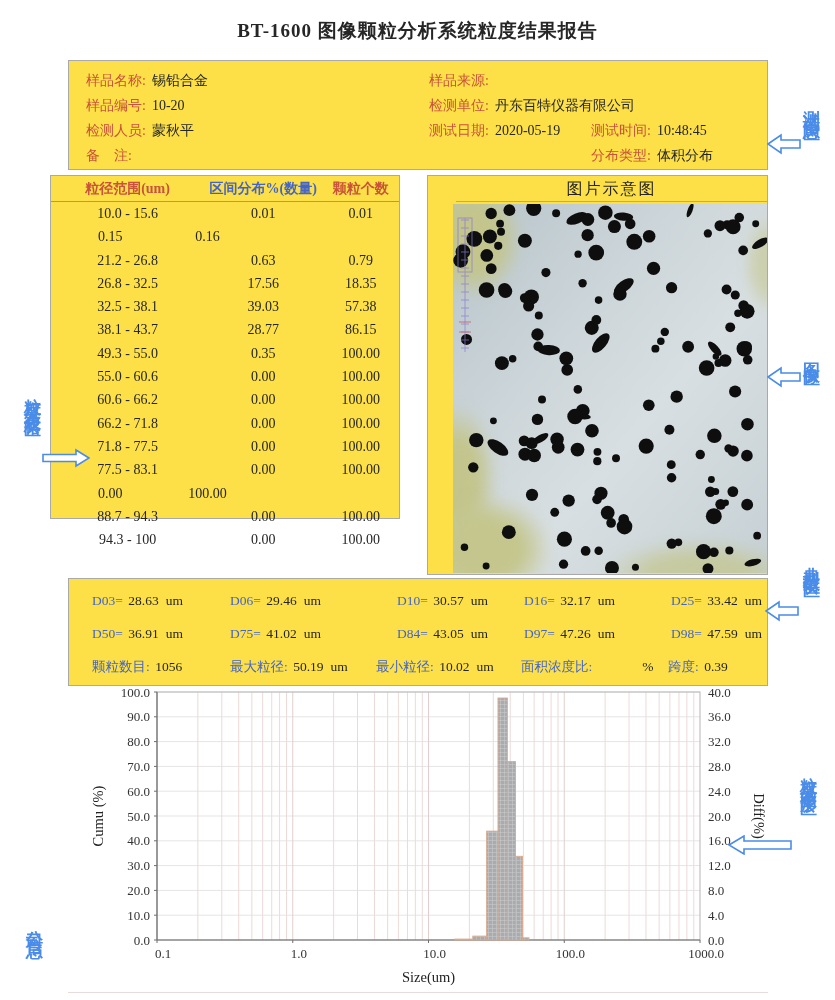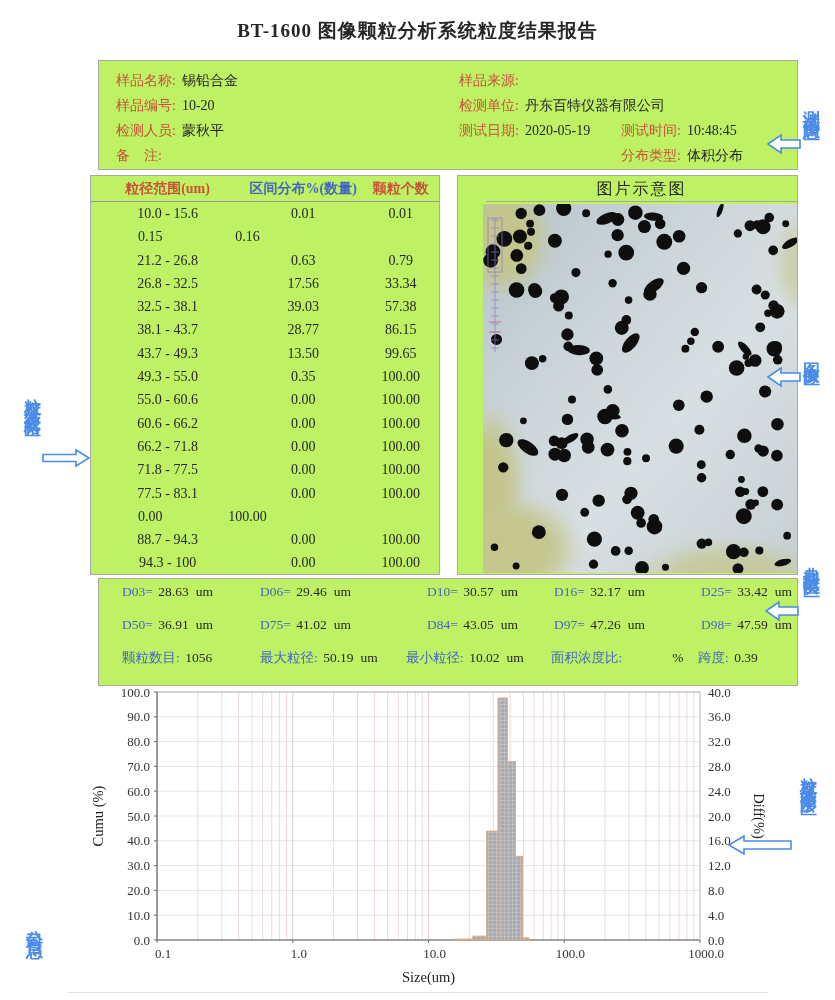--- a/index.html
+++ b/index.html
@@ -10,46 +10,46 @@
     --text-dark:#262626;
   }
   *{margin:0;padding:0;box-sizing:border-box;}
   html,body{width:835px;height:1000px;background:#ffffff;overflow:hidden;
     font-family:"Liberation Serif","DejaVu Serif",serif;color:var(--text-dark);}
   .abs{position:absolute;}
   #page{position:relative;width:835px;height:1000px;background:#fff;}
 
   #title{top:18px;left:0;width:835px;text-align:center;font-size:19px;font-weight:600;letter-spacing:1px;}
 
-  .box{border:1px solid var(--border-gray);background:#bef264;margin-left:30px;}
+  .box{border:1px solid var(--border-gray);background:#fde047;}
   #info-box{left:68px;top:60px;width:700px;height:110px;padding-top:7px;}
   .info-row{position:relative;height:25px;line-height:25px;font-size:14px;}
   .ir-l{position:absolute;left:17px;white-space:nowrap;}
   .ir-r{position:absolute;left:360px;white-space:nowrap;}
   .ir-r2{position:absolute;left:522px;white-space:nowrap;}
   .lbl{color:var(--label-red);margin-right:6px;}
   .val{color:var(--text-dark);}
 
-  #table-box{left:60px;top:175px;width:350px;height:400px;}
+  #table-box{left:50px;top:175px;width:350px;height:344px;}
   #table-head{display:flex;height:26px;line-height:26px;border-bottom:1px solid #9a9a9a;font-size:14px;font-weight:600;}
   .th1{width:44%;text-align:center;color:var(--label-red);}
   .th2{width:34%;text-align:center;color:var(--label-blue);}
   .th3{width:22%;text-align:center;color:var(--label-red);}
   .t-row{display:flex;height:23.3px;line-height:23.3px;font-size:14px;}
   .c1{width:44%;text-align:center;}
   .c2{width:34%;text-align:center;}
   .c3{width:22%;text-align:center;}
 
   #image-box{left:427px;top:175px;width:341px;height:400px;padding-left:28px;}
   #image-title{height:26px;line-height:26px;text-align:center;font-size:16px;letter-spacing:2px;border-bottom:1px solid var(--border-gray);}
   #photo{position:absolute;left:25px;top:28px;width:314px;height:369px;overflow:hidden;
     background:linear-gradient(130deg,#b7c4cb 0%,#ccd5d9 35%,#d8dfe2 60%,#c6d0d4 100%);}
   .patch{position:absolute;border-radius:50%;filter:blur(6px);}
 
-  #dvalues-box{left:68px;top:578px;width:700px;height:108px;padding-top:2px;}
+  #dvalues-box{left:68px;top:578px;width:700px;height:108px;padding-top:11px;}
   .d-row{position:relative;height:33px;line-height:22px;font-size:13.5px;}
   .d-item{position:absolute;white-space:nowrap;}
   .dlbl{color:var(--label-blue);}
   .dval{color:var(--text-dark);margin-left:2px;}
   .dunit{color:var(--text-dark);margin-left:7px;}
   .dunit-wide{margin-left:48px;}
 
   #chart-svg{left:0;top:680px;}
   .tick-txt{font-size:13px;fill:#333;font-family:"Liberation Serif","DejaVu Serif",serif;}
   .axis-txt{font-size:14.5px;fill:#222;font-family:"Liberation Serif","DejaVu Serif",serif;}
@@ -104,36 +104,31 @@
           <span class="c3">0.16</span>
         </div>
         <div class="t-row">
           <span class="c1">21.2 - 26.8</span>
           <span class="c2">0.63</span>
           <span class="c3">0.79</span>
         </div>
         <div class="t-row">
           <span class="c1">26.8 - 32.5</span>
           <span class="c2">17.56</span>
-          <span class="c3">33.34</span>
+          <span class="c3">18.35</span>
         </div>
         <div class="t-row">
           <span class="c1">32.5 - 38.1</span>
           <span class="c2">39.03</span>
           <span class="c3">57.38</span>
         </div>
         <div class="t-row">
           <span class="c1">38.1 - 43.7</span>
           <span class="c2">28.77</span>
           <span class="c3">86.15</span>
-        </div>
-        <div class="t-row">
-          <span class="c1">43.7 - 49.3</span>
-          <span class="c2">13.50</span>
-          <span class="c3">99.65</span>
         </div>
         <div class="t-row">
           <span class="c1">49.3 - 55.0</span>
           <span class="c2">0.35</span>
           <span class="c3">100.00</span>
         </div>
         <div class="t-row">
           <span class="c1">55.0 - 60.6</span>
           <span class="c2">0.00</span>
           <span class="c3">100.00</span>

